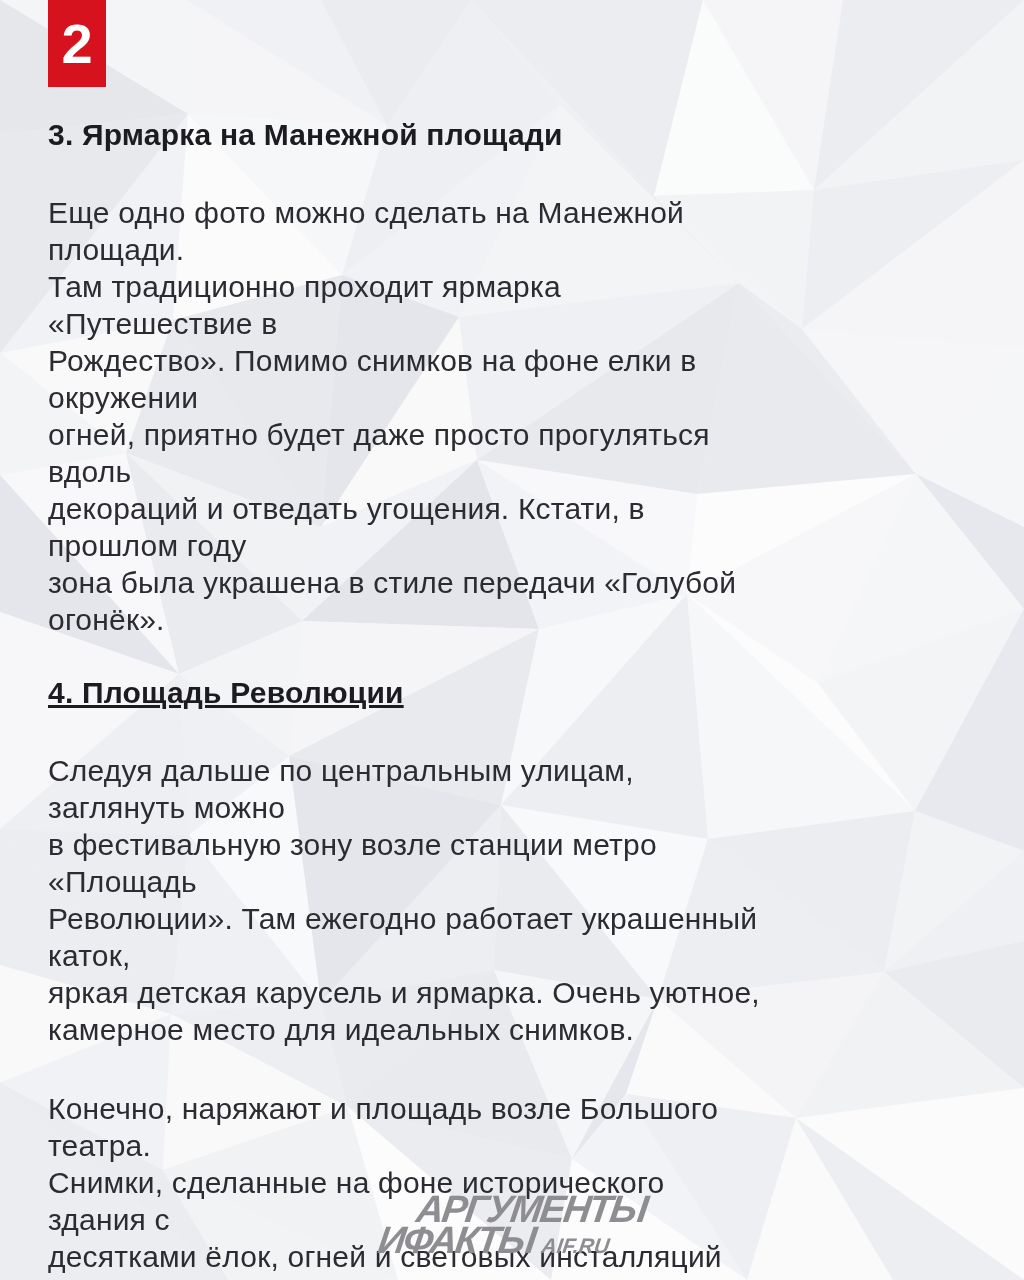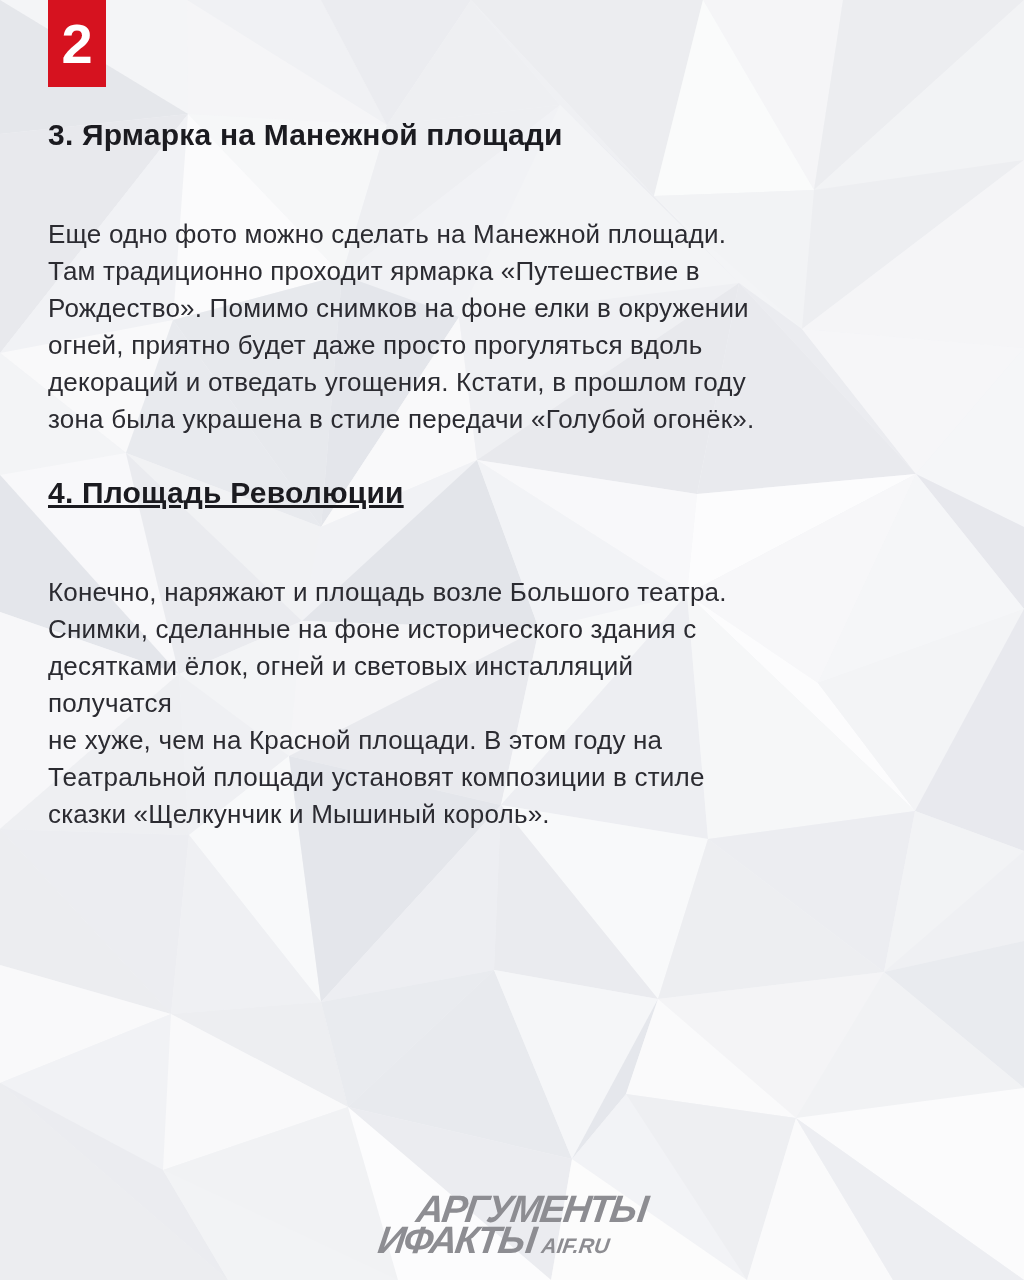--- a/index.html
+++ b/index.html
@@ -29,22 +29,22 @@
   }
   .content h2{
     margin:0;
     font-size:30px;line-height:34px;
     font-weight:700;
     color:#1b1b20;
     letter-spacing:0.2px;
   }
   .content h2:not(:first-child){margin-top:38px;text-decoration:underline;}
   .content p{
-    margin:64px 0 0 0;
-    font-size:26px;line-height:37px;
+    margin:42px 0 0 0;
+    font-size:30px;line-height:37px;
     color:#2b2b31;
     letter-spacing:0.2px;
     white-space:pre-line;
   }
   .logo{
     position:absolute;
     left:50%;bottom:18px;
     transform:translateX(-50%) skewX(-8deg);
     color:#8d8d92;
     font-weight:700;font-style:italic;
@@ -164,20 +164,25 @@
   <div class="content">
     <h2>3. Ярмарка на Манежной площади</h2>
     <p>Еще одно фото можно сделать на Манежной площади.
 Там традиционно проходит ярмарка «Путешествие в
 Рождество». Помимо снимков на фоне елки в окружении
 огней, приятно будет даже просто прогуляться вдоль
 декораций и отведать угощения. Кстати, в прошлом году
 зона была украшена в стиле передачи «Голубой огонёк».</p>
 
     <h2>4. Площадь Революции</h2>
+    <p>Следуя дальше по центральным улицам, заглянуть можно
+в фестивальную зону возле станции метро «Площадь
+Революции». Там ежегодно работает украшенный каток,
+яркая детская карусель и ярмарка. Очень уютное,
+камерное место для идеальных снимков.</p>
 
     <p>Конечно, наряжают и площадь возле Большого театра.
 Снимки, сделанные на фоне исторического здания с
 десятками ёлок, огней и световых инсталляций получатся
 не хуже, чем на Красной площади. В этом году на
 Театральной площади установят композиции в стиле
 сказки «Щелкунчик и Мышиный король».</p>
   </div>
 
   <div class="logo">

